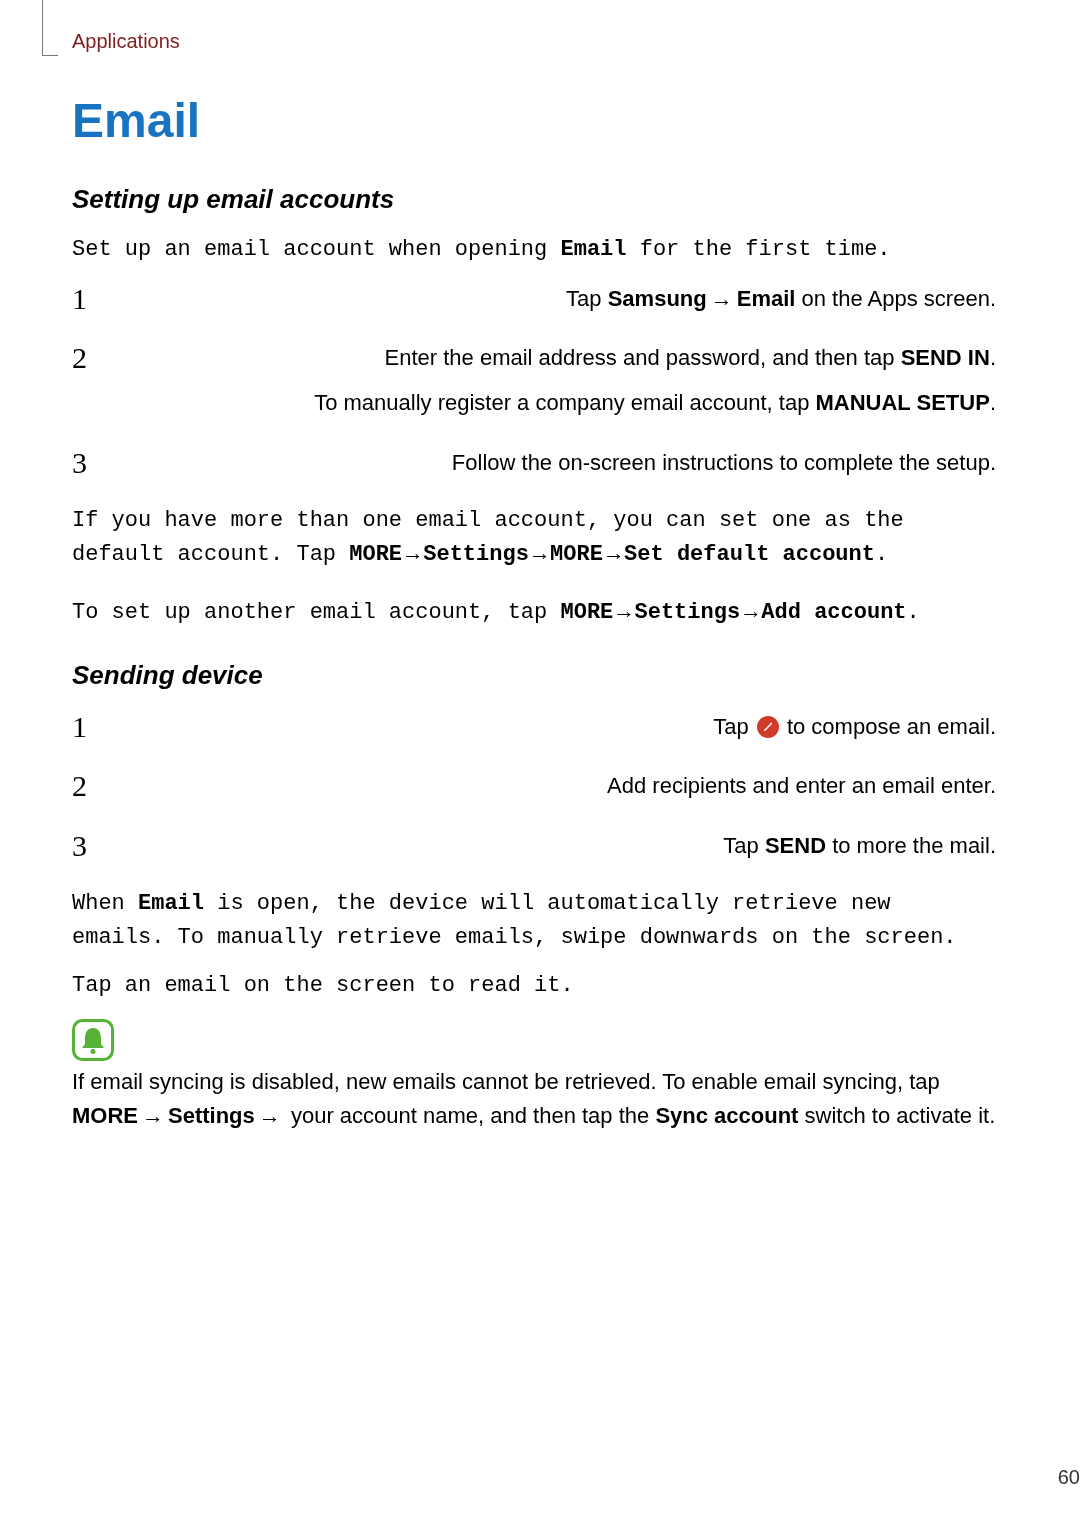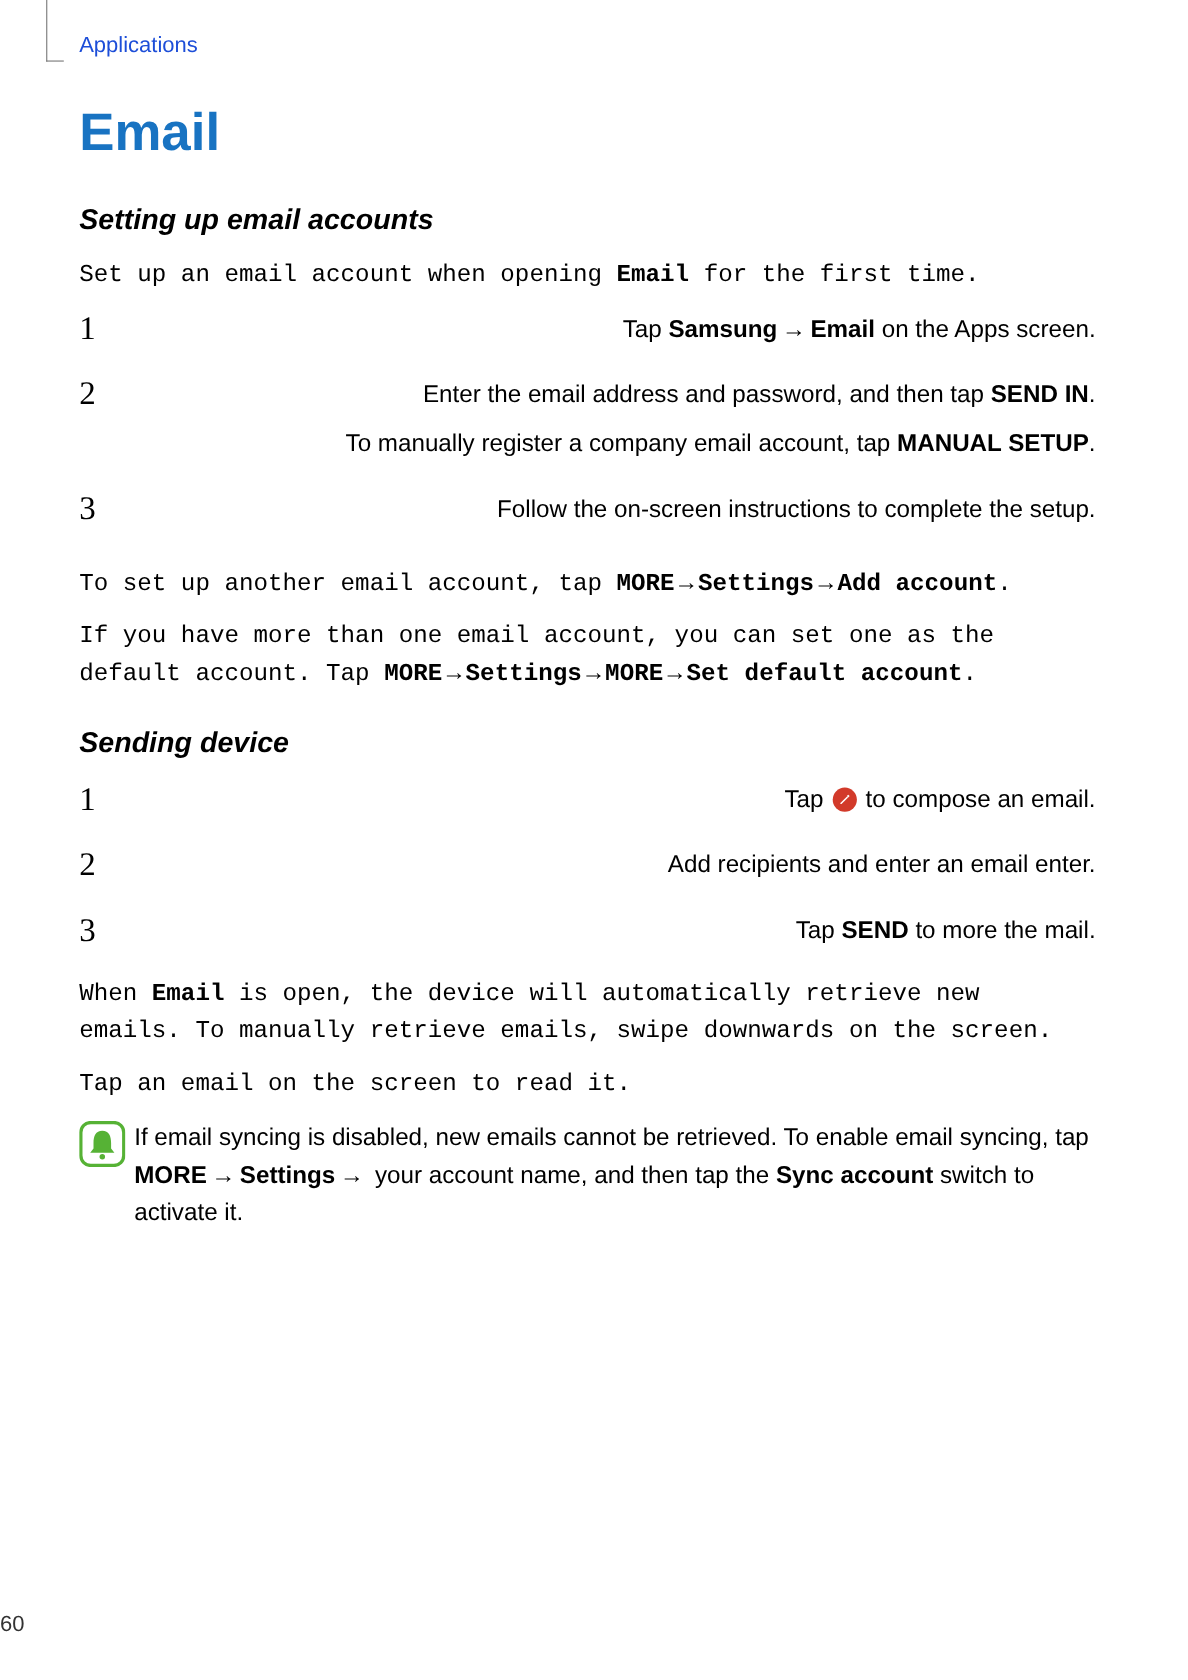--- a/index.html
+++ b/index.html
@@ -18,21 +18,21 @@
     left: 42px;
     width: 15px;
     height: 55px;
     border-left: 1px solid #777;
     border-bottom: 1px solid #777;
   }
   .header-label {
     position: absolute;
     top: 30px;
     left: 72px;
-    color: #1d4ed8;
+    color: #7f1d1d;
     font-size: 20px;
   }
   .content {
     position: absolute;
     top: 95px;
     left: 72px;
     right: 84px;
   }
   .page-title {
     color: #1873c2;
@@ -97,37 +97,38 @@
     background: #d23a2a;
     vertical-align: middle;
     position: relative;
     top: -1px;
     margin: 0 2px;
   }
   .compose-icon svg { display: block; }
   .tip-row {
     display: flex;
     align-items: flex-start;
+    flex-direction: column;
   }
   .tip-icon {
     flex: 0 0 42px;
     margin-right: 8px;
     padding-top: 2px;
   }
   .tip-text {
     flex: 1;
     font-size: 22px;
     line-height: 1.55;
   }
   .page-number {
     position: absolute;
     bottom: 38px;
     left: 0;
     right: 0;
-    text-align: left;
+    text-align: right;
     font-size: 20px;
     color: #333;
   }
 </style>
 </head>
 <body>
 
 <div class="corner-rule"></div>
 <div class="header-label">Applications</div>
 
@@ -164,26 +165,26 @@
     </div>
 
     <div class="step">
       <div class="step-num">3</div>
       <div class="step-body">
         <p>Follow the on-screen instructions to complete the setup.</p>
       </div>
     </div>
   </div>
 
+  <p class="body-text">
+    <span>If you have more than one email account, you can set one as the default account. Tap </span><b>MORE</b><span class="arrow"> → </span><b>Settings</b><span class="arrow"> → </span><b>MORE</b><span class="arrow"> → </span><b>Set default account</b><span>.</span>
+  </p>
+
   <p class="body-text" style="margin-top:24px;">
     <span>To set up another email account, tap </span><b>MORE</b><span class="arrow"> → </span><b>Settings</b><span class="arrow"> → </span><b>Add account</b><span>.</span>
-  </p>
-
-  <p class="body-text">
-    <span>If you have more than one email account, you can set one as the default account. Tap </span><b>MORE</b><span class="arrow"> → </span><b>Settings</b><span class="arrow"> → </span><b>MORE</b><span class="arrow"> → </span><b>Set default account</b><span>.</span>
   </p>
 
   <h2 class="section-title">Sending device</h2>
 
   <div class="ol">
     <div class="step">
       <div class="step-num">1</div>
       <div class="step-body">
         <p>
           <span>Tap </span>

